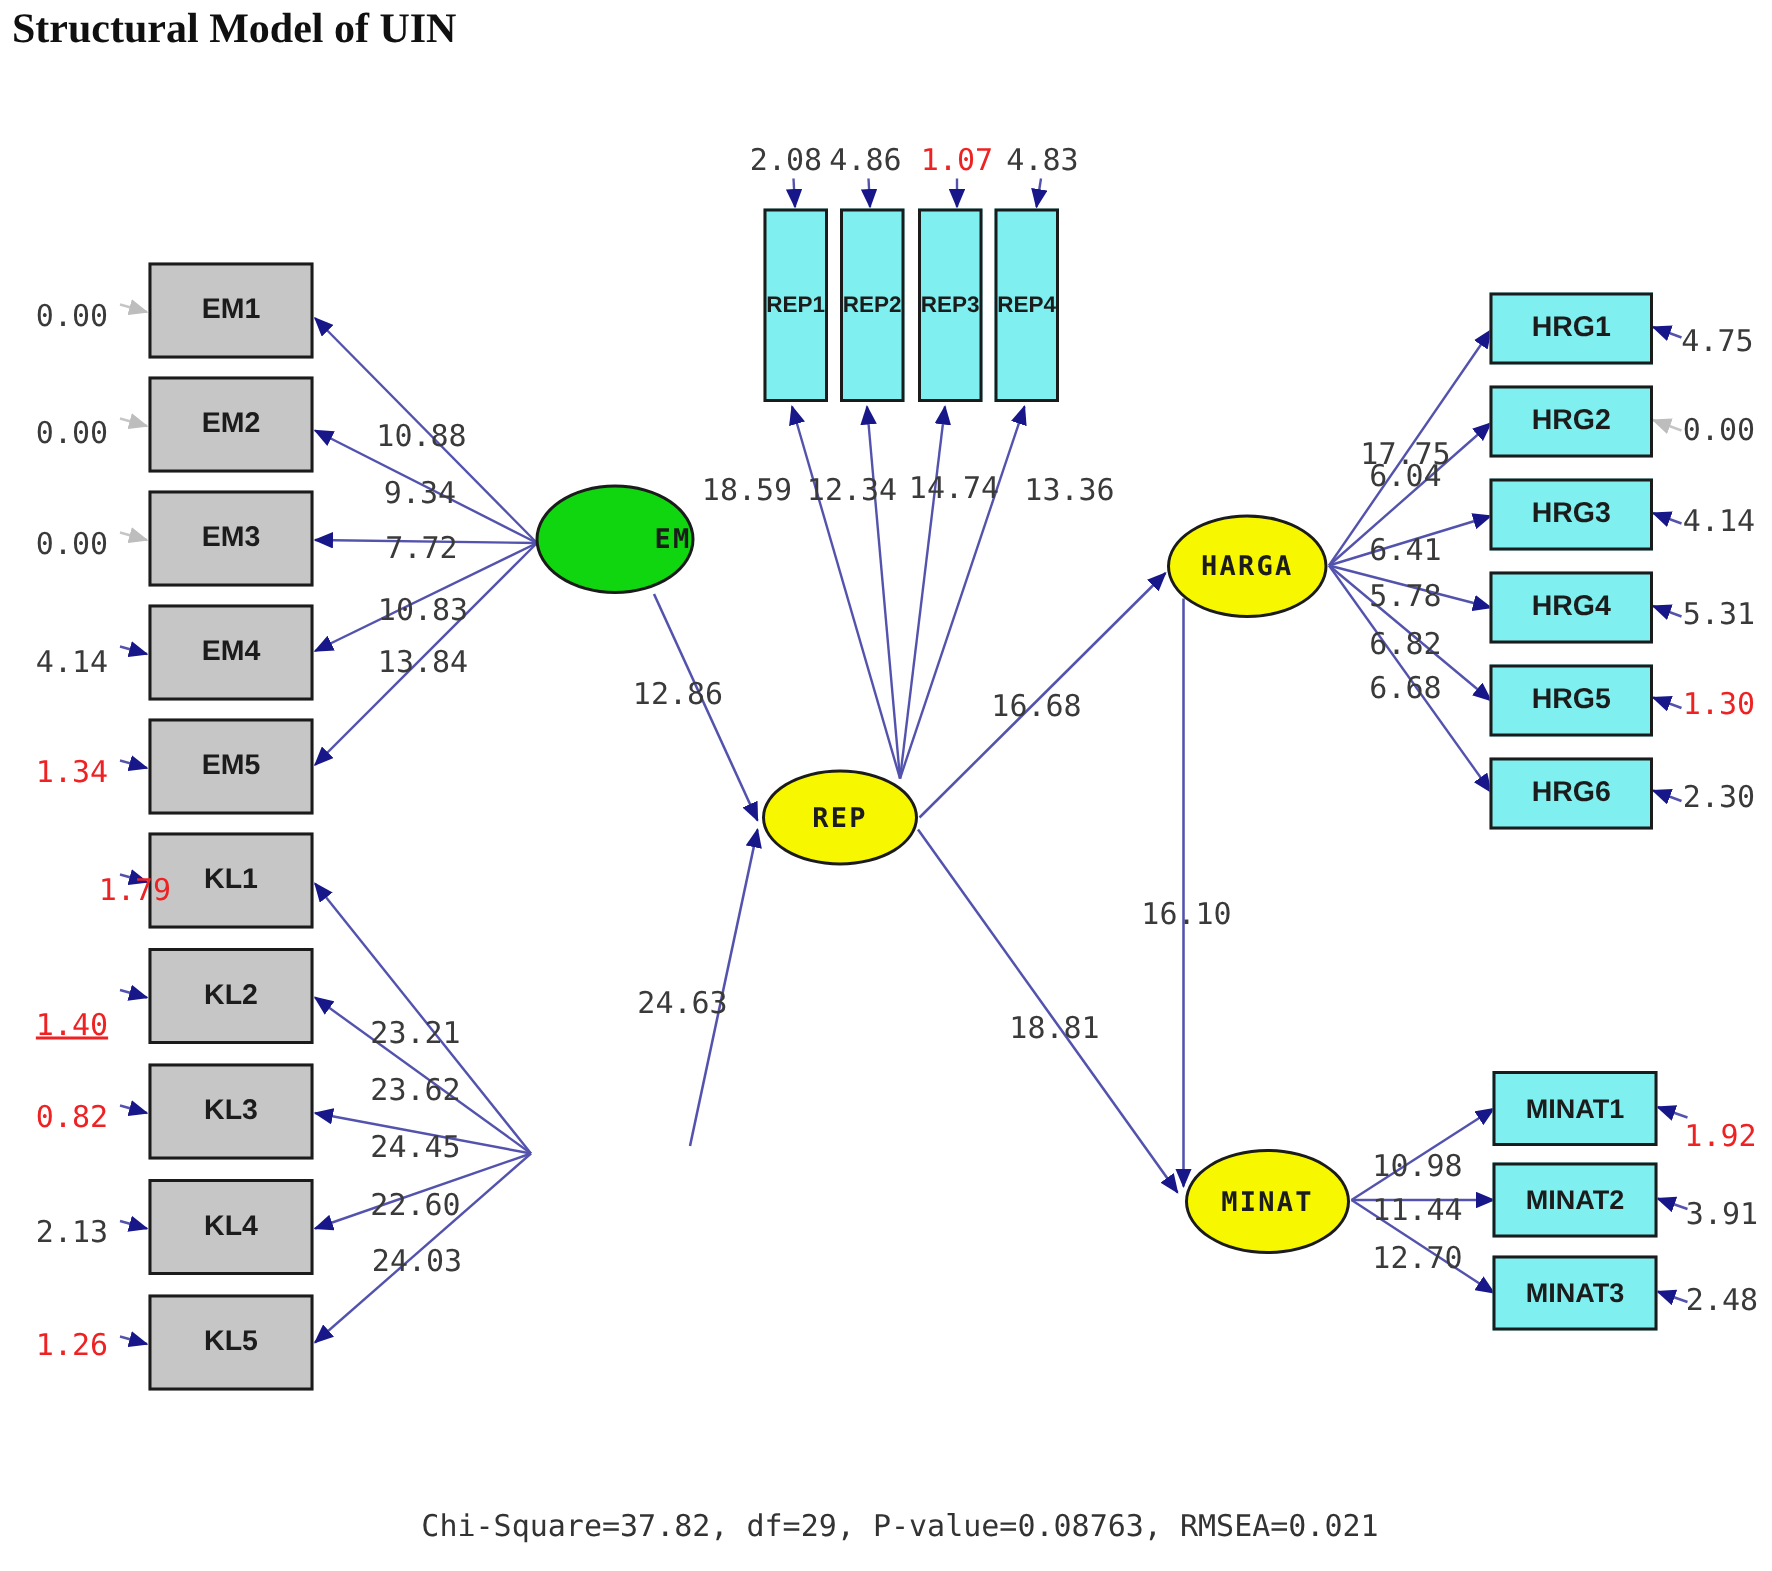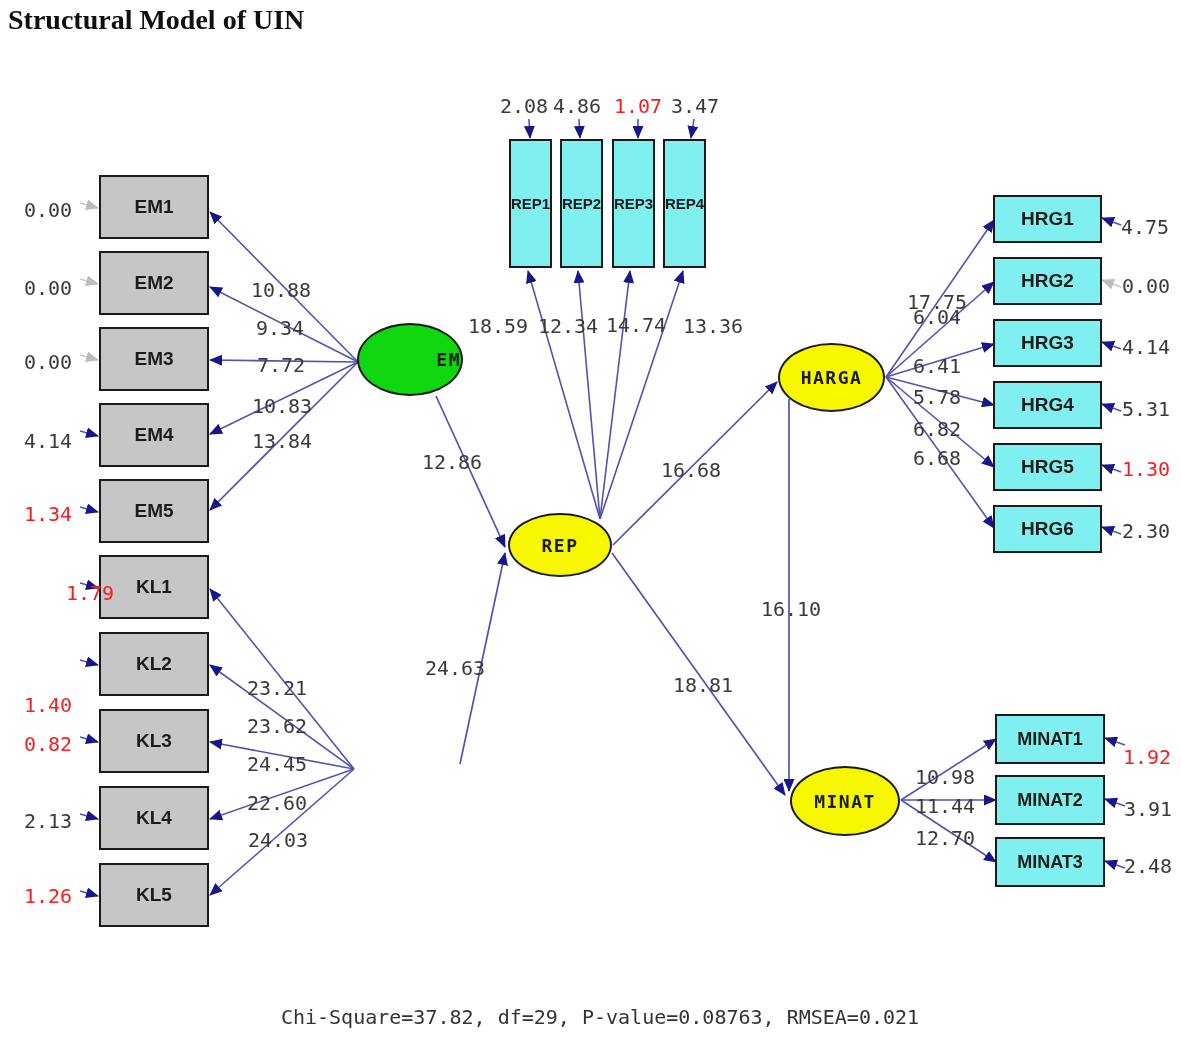--- a/index.html
+++ b/index.html
@@ -209,29 +209,29 @@
   <div class="ellipse yellow" style="left:790px;top:766px;width:110px;height:70px">
       <span>MINAT</span>
     </div>
 
   <div class="num" style="left:48px;top:210px">0.00</div>
   <div class="num" style="left:48px;top:288px">0.00</div>
   <div class="num" style="left:48px;top:362px">0.00</div>
   <div class="num" style="left:48px;top:441px">4.14</div>
   <div class="num" style="left: 48px; top: 514px; color: rgb(238, 34, 34);">1.34</div>
   <div class="num" style="left: 48px; top: 593px; color: rgb(238, 34, 34); margin-left: 42px;">1.79</div>
-  <div class="num" style="left: 48px; top: 705px; color: rgb(238, 34, 34);">1.40</div>
+  <div class="num" style="left: 48px; top: 683px; color: rgb(238, 34, 34); text-decoration: underline;">1.40</div>
   <div class="num" style="left: 48px; top: 744px; color: rgb(238, 34, 34);">0.82</div>
   <div class="num" style="left:48px;top:821px">2.13</div>
   <div class="num" style="left: 48px; top: 896px; color: rgb(238, 34, 34);">1.26</div>
 
   <div class="num" style="left:524px;top:106px">2.08</div>
   <div class="num" style="left:577px;top:106px">4.86</div>
   <div class="num" style="left: 638px; top: 106px; color: rgb(238, 34, 34);">1.07</div>
-  <div class="num" style="left:695px;top:106px">3.47</div>
+  <div class="num" style="left:695px;top:106px">4.83</div>
 
   <div class="num" style="left:1145px;top:227px">4.75</div>
   <div class="num" style="left:1146px;top:286px">0.00</div>
   <div class="num" style="left:1146px;top:347px">4.14</div>
   <div class="num" style="left:1146px;top:409px">5.31</div>
   <div class="num" style="left: 1146px; top: 469px; color: rgb(238, 34, 34);">1.30</div>
   <div class="num" style="left:1146px;top:531px">2.30</div>
   <div class="num" style="left: 1147px; top: 744px; color: rgb(238, 34, 34); margin-top: 13px;">1.92</div>
   <div class="num" style="left:1148px;top:809px">3.91</div>
   <div class="num" style="left:1148px;top:866px">2.48</div>

